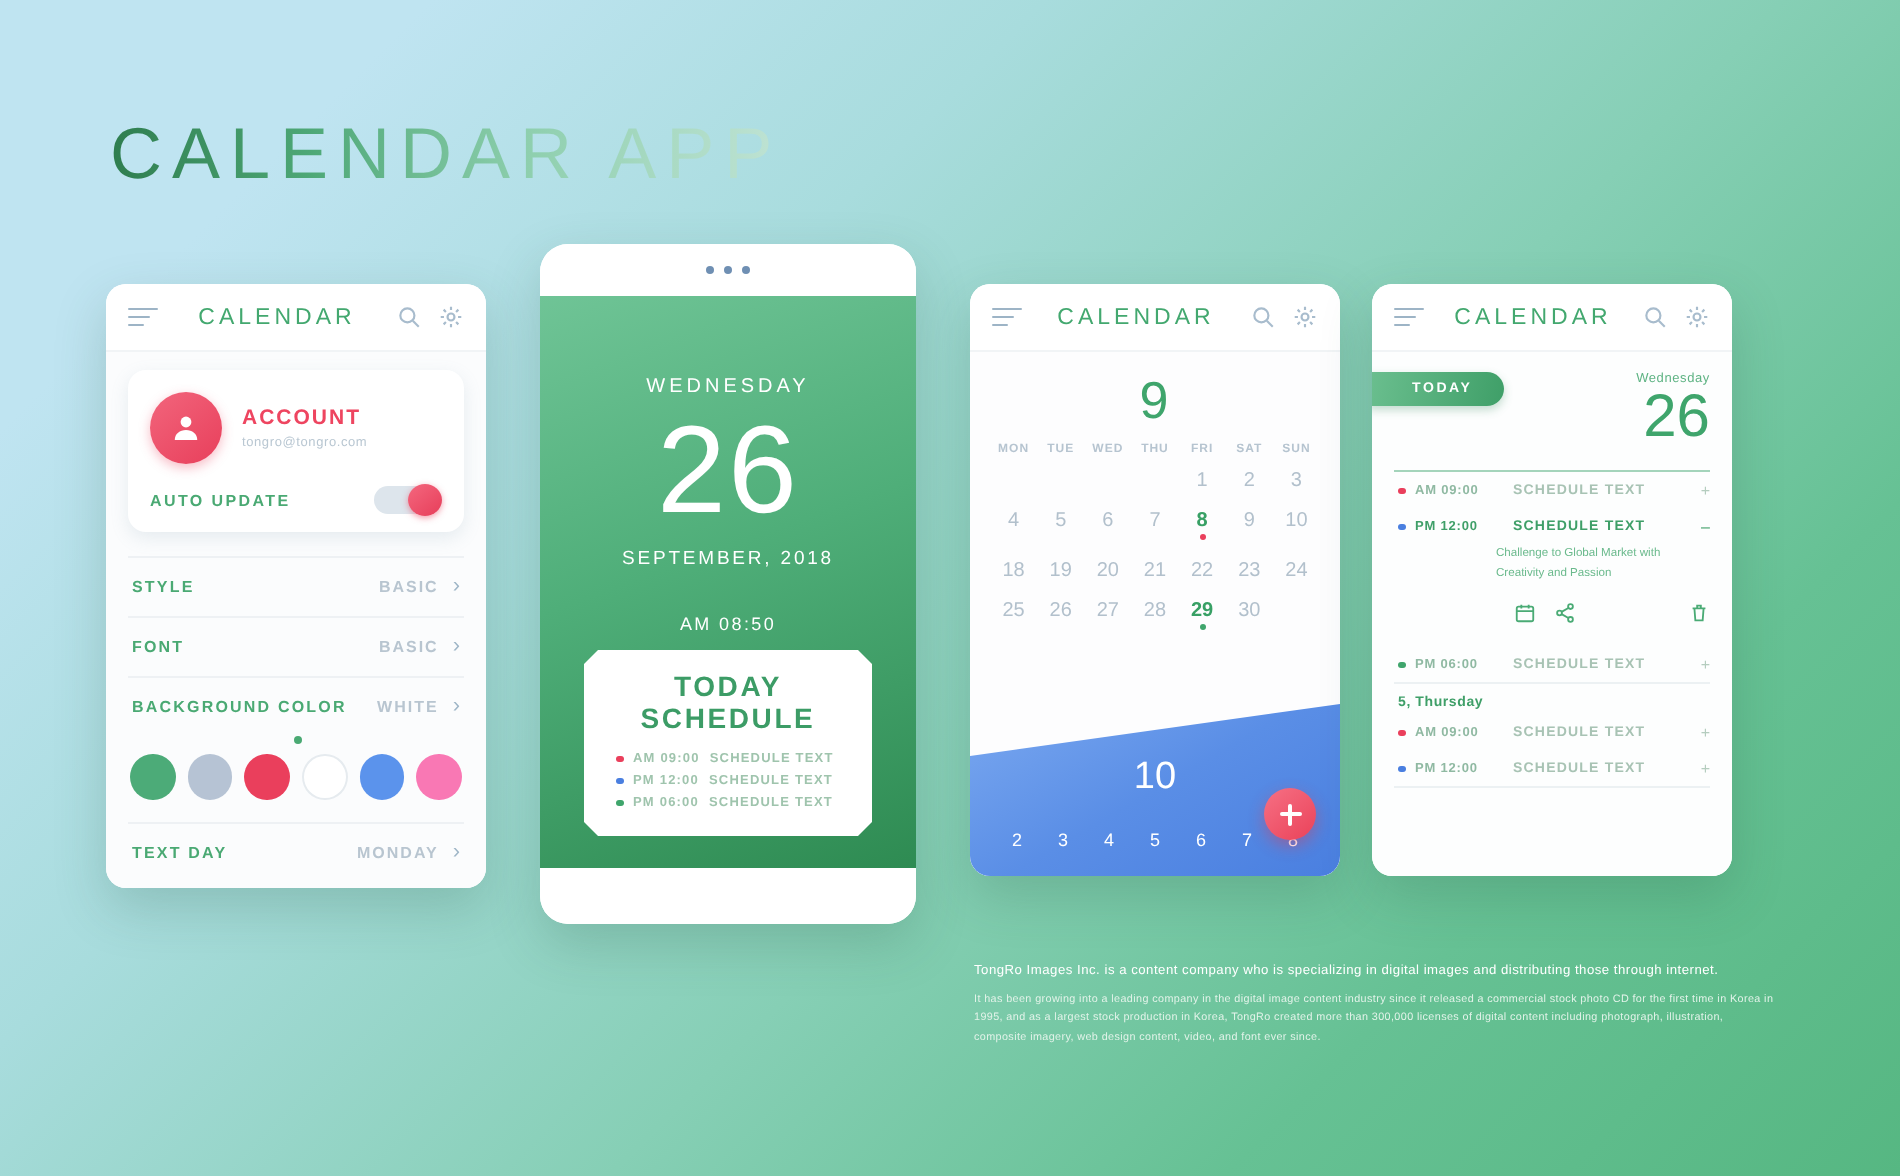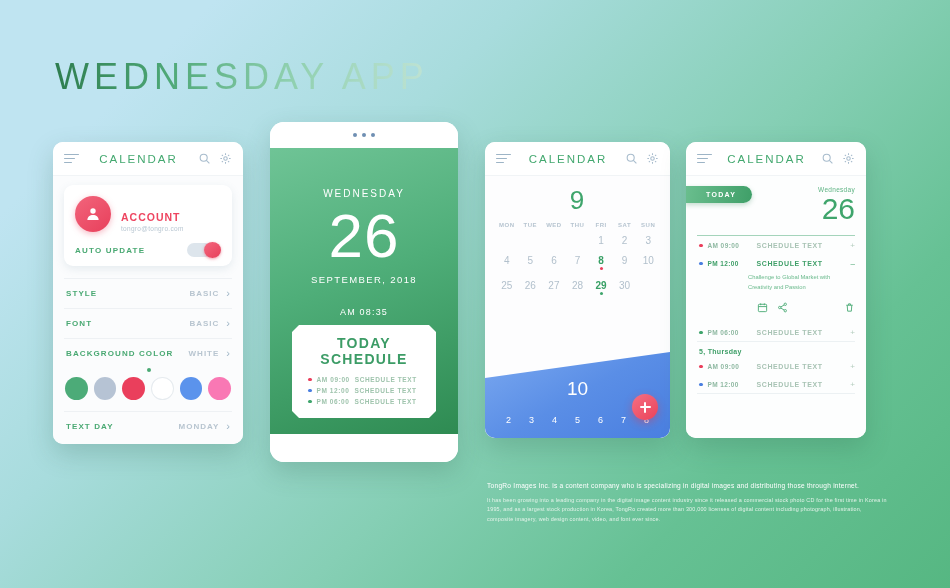--- a/index.html
+++ b/index.html
@@ -51,21 +51,21 @@
   .appbar .icons { display: flex; gap: 8px; align-items: center; }
   .ic { width: 13px; height: 13px; color: #a8bccd; }
   .ic svg { width: 100%; height: 100%; display: block; }
 
   
   .p1body { padding: 9px 11px 0; background: #fbfcfd; height: calc(100% - 34px); }
   .acct-card {
     background: #fff; border-radius: 9px; padding: 11px 11px 9px;
     box-shadow: 0 3px 9px rgba(120,150,170,0.16);
   }
-  .acct-top { display: flex; align-items: flex-end; gap: 10px; }
+  .acct-top { display: flex; align-items: center; gap: 10px; }
   .avatar {
     width: 36px; height: 36px; border-radius: 50%;
     background: linear-gradient(140deg,#f2657c,#e83f5b);
     display: flex; align-items: center; justify-content: center;
     box-shadow: 0 2px 6px rgba(232,63,91,.35);
   }
   .avatar svg { width: 18px; height: 18px; }
   .acct-name { font-size: 10.5px; letter-spacing: 1px; color: #ee4560; font-weight: 600; }
   .acct-mail { font-size: 6.5px; color: #b9c7d2; margin-top: 2.5px; letter-spacing: .3px; }
   .acct-bottom { display: flex; align-items: center; justify-content: space-between; margin-top: 11px; }
@@ -175,21 +175,21 @@
   .day-head { font-size: 7px; color: #3f9f68; font-weight: 700; padding: 6px 0 2px 2px; letter-spacing: .3px; }
 
   
   .footer { position: absolute; left: 487px; top: 481px; width: 400px; }
   .foot-lead { font-size: 6.6px; color: #ffffff; letter-spacing: .25px; line-height: 1.5; }
   .foot-body { font-size: 5.4px; color: #e2f3e9; letter-spacing: .2px; line-height: 1.75; margin-top: 5px; }
 </style>
 </head>
 <body>
 
-<div class="app-title">WEDNESDAY APP</div>
+<div class="app-title">CALENDAR APP</div>
 
 <div class="phone" id="phone1">
   <div class="appbar">
     <div class="ham">
         <i></i>
         <i></i>
         <i></i>
       </div>
     <div class="title">CALENDAR</div>
     <div class="icons">
@@ -274,21 +274,21 @@
 <div class="phone" id="phone2">
   <div class="notch">
       <i></i>
       <i></i>
       <i></i>
     </div>
   <div class="screen">
     <div class="p2-day">WEDNESDAY</div>
     <div class="p2-num">26</div>
     <div class="p2-mon">SEPTEMBER, 2018</div>
-    <div class="p2-time">AM 08:35</div>
+    <div class="p2-time">AM 08:50</div>
     <div class="sched-card">
       <div class="sched-title">TODAY SCHEDULE</div>
       <div id="p2sched">
           <div class="sched-row">
             <span class="dot" style="background:#ea3f5c"></span>
             <span class="t">AM 09:00</span>
             <span class="x">SCHEDULE TEXT</span>
           </div>
           <div class="sched-row">
             <span class="dot" style="background:#4a7fe0"></span>
@@ -354,20 +354,29 @@
           <div class="cal-row">
             <div class="cell">4</div>
             <div class="cell">5</div>
             <div class="cell">6</div>
             <div class="cell">7</div>
             <div class="cell hl">8<div class="mk">
                 <i style="background: rgb(234, 63, 92);"></i>
               </div></div>
             <div class="cell">9</div>
             <div class="cell">10</div>
+          </div>
+          <div class="cal-row">
+            <div class="cell">18</div>
+            <div class="cell">19</div>
+            <div class="cell">20</div>
+            <div class="cell">21</div>
+            <div class="cell">22</div>
+            <div class="cell">23</div>
+            <div class="cell">24</div>
           </div>
           <div class="cal-row">
             <div class="cell">25</div>
             <div class="cell">26</div>
             <div class="cell">27</div>
             <div class="cell">28</div>
             <div class="cell hl">29<div class="mk">
                 <i style="background: rgb(63, 165, 108);"></i>
               </div></div>
             <div class="cell">30</div>

